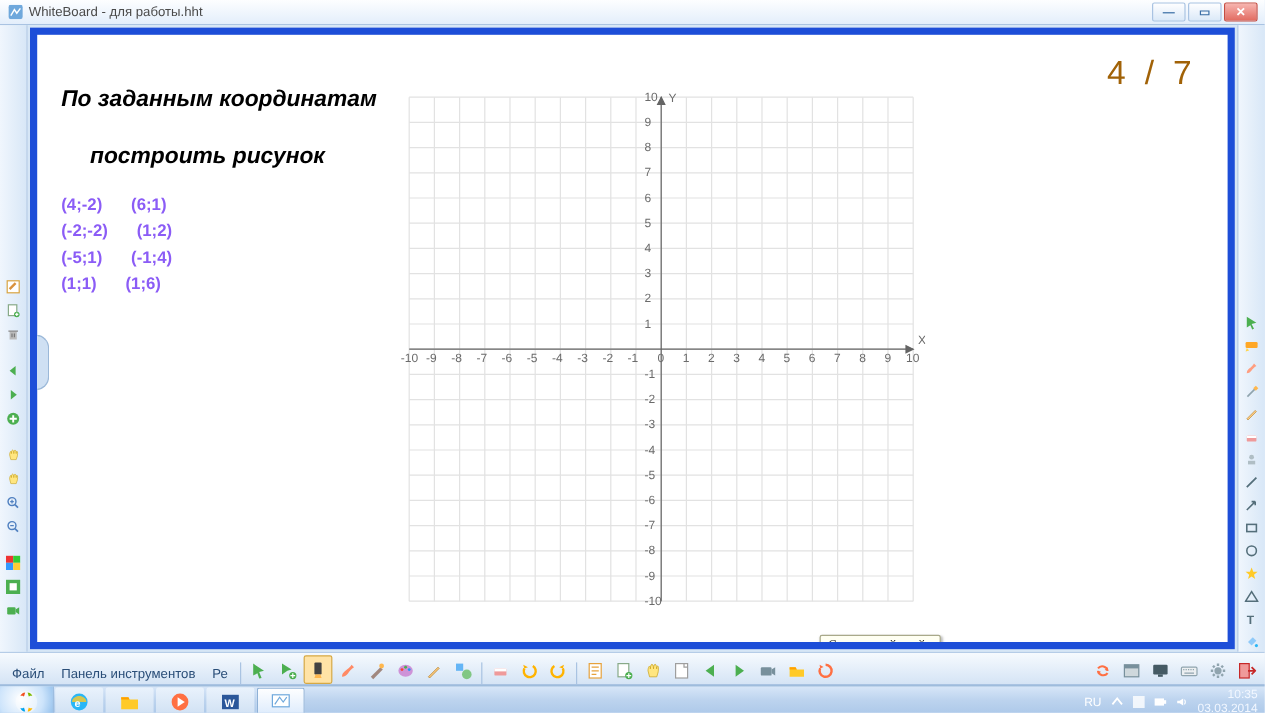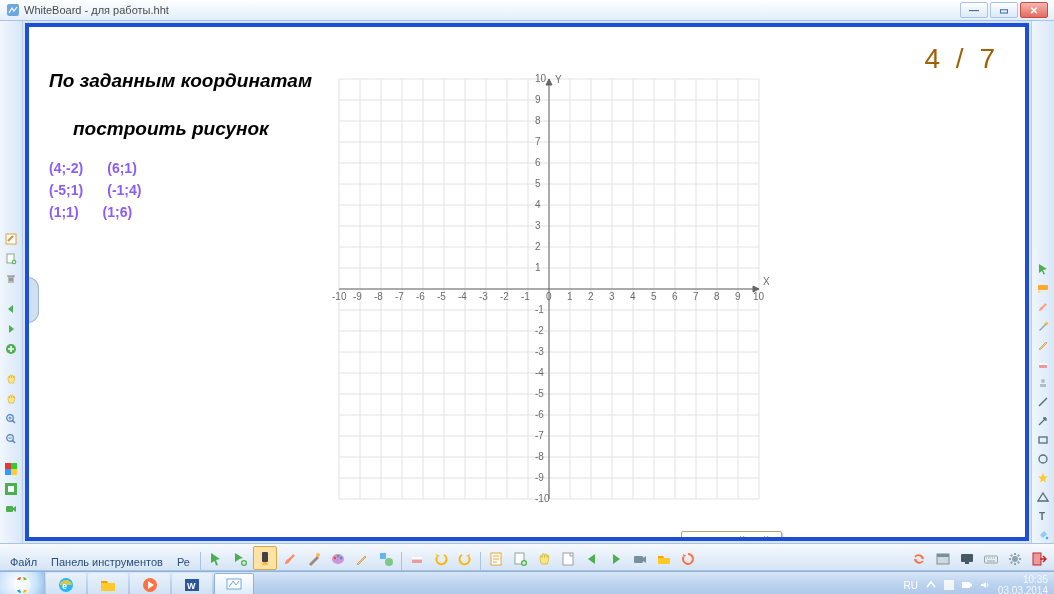--- a/index.html
+++ b/index.html
@@ -12,21 +12,21 @@
 
   
   .workspace{position:relative;height:522px;background:#d6e6f6;display:flex;}
   .left-tools,.right-tools{width:22px;background:linear-gradient(90deg,#f0f6fd,#d8e7f7);display:flex;flex-direction:column;align-items:center;padding-top:6px;gap:4px;}
   .right-tools{border-left:1px solid #b8cde6}
   .left-tools{border-right:1px solid #b8cde6}
   .side-btn{width:16px;height:16px;border-radius:2px;display:flex;align-items:center;justify-content:center}
   .side-btn svg{display:block}
   .side-spacer{flex:0 0 6px}
 
-  .canvas{flex:1;background:#fff;margin:2px;border:4px solid #1d4ed8;position:relative;overflow:hidden}
+  .canvas{flex:1;background:#fff;margin:2px;border:6px solid #1d4ed8;position:relative;overflow:hidden}
   .canvas-pad{position:absolute;inset:0;padding:18px 20px;}
 
   .task-title{font:italic bold 19px/24px Arial,sans-serif;color:#000;margin:0 0 4px 0;white-space:pre-line;}
   .task-title .line2{padding-left:24px}
   .coords{margin-top:16px;font:bold 14px/22px Arial;color:#8b5cf6}
   .coords .row{display:flex;gap:24px}
   .page-ind{position:absolute;top:18px;right:26px;color:#a16207;font:28px/1 Arial;letter-spacing:4px}
 
   
   .chart{position:absolute;left:300px;top:32px;width:440px;height:460px}
@@ -177,20 +177,24 @@
     <span class="page-thumb"></span>
     <div class="canvas-pad">
       <div class="task-title">
         <span>По заданным координатам</span><br>
         <span class="line2">построить рисунок</span>
       </div>
       <div class="coords">
         <div class="row">
             <span>(4;-2)</span>
             <span>(6;1)</span>
+          </div>
+        <div class="row">
+            <span>(-2;-2)</span>
+            <span>(1;2)</span>
           </div>
         <div class="row">
             <span>(-5;1)</span>
             <span>(-1;4)</span>
           </div>
         <div class="row">
             <span>(1;1)</span>
             <span>(1;6)</span>
           </div>
       </div>

